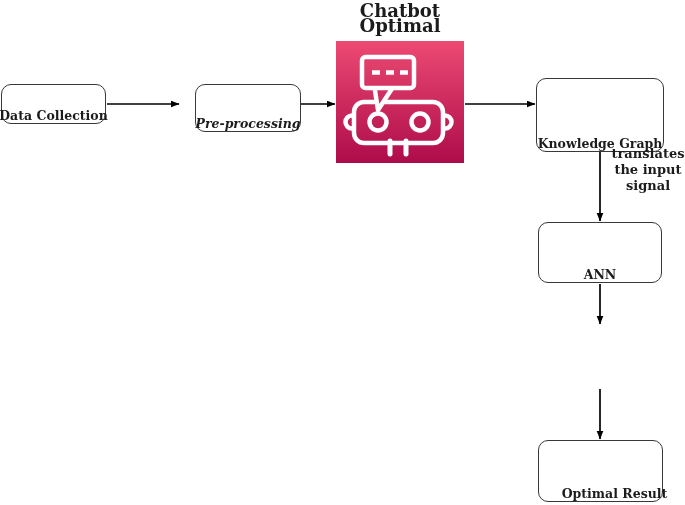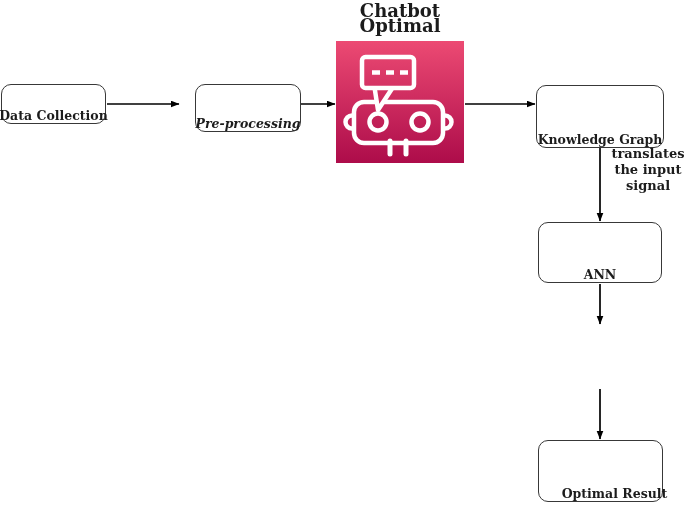--- a/index.html
+++ b/index.html
@@ -39,21 +39,21 @@
     align-items: flex-end;
     justify-content: center;
     font-weight: bold;
     font-size: 12.5px;
     color: var(--text, #1c1c1c);
     white-space: nowrap;
     text-align: center;
   }
   .box-data-collection  { left: 1px;   top: 84px;  width: 105px; height: 40px; }
   .box-pre-processing   { left: 195px; top: 84px;  width: 106px; height: 48px; font-style: italic; }
-  .box-knowledge-graph  { left: 536px; top: 85px;  width: 128px; height: 63px; }
+  .box-knowledge-graph  { left: 536px; top: 78px;  width: 128px; height: 74px; }
   .box-ann              { left: 538px; top: 222px; width: 124px; height: 61px; }
   .box-classification   { left: 538px; top: 325px; width: 124px; height: 63px; }
   .box-optimal-result   { left: 538px; top: 440px; width: 125px; height: 62px; padding-left: 28px; }
 
   .chatbot-icon {
     position: absolute;
     left: 336px;
     top: 41px;
     width: 128px;
     height: 122px;

